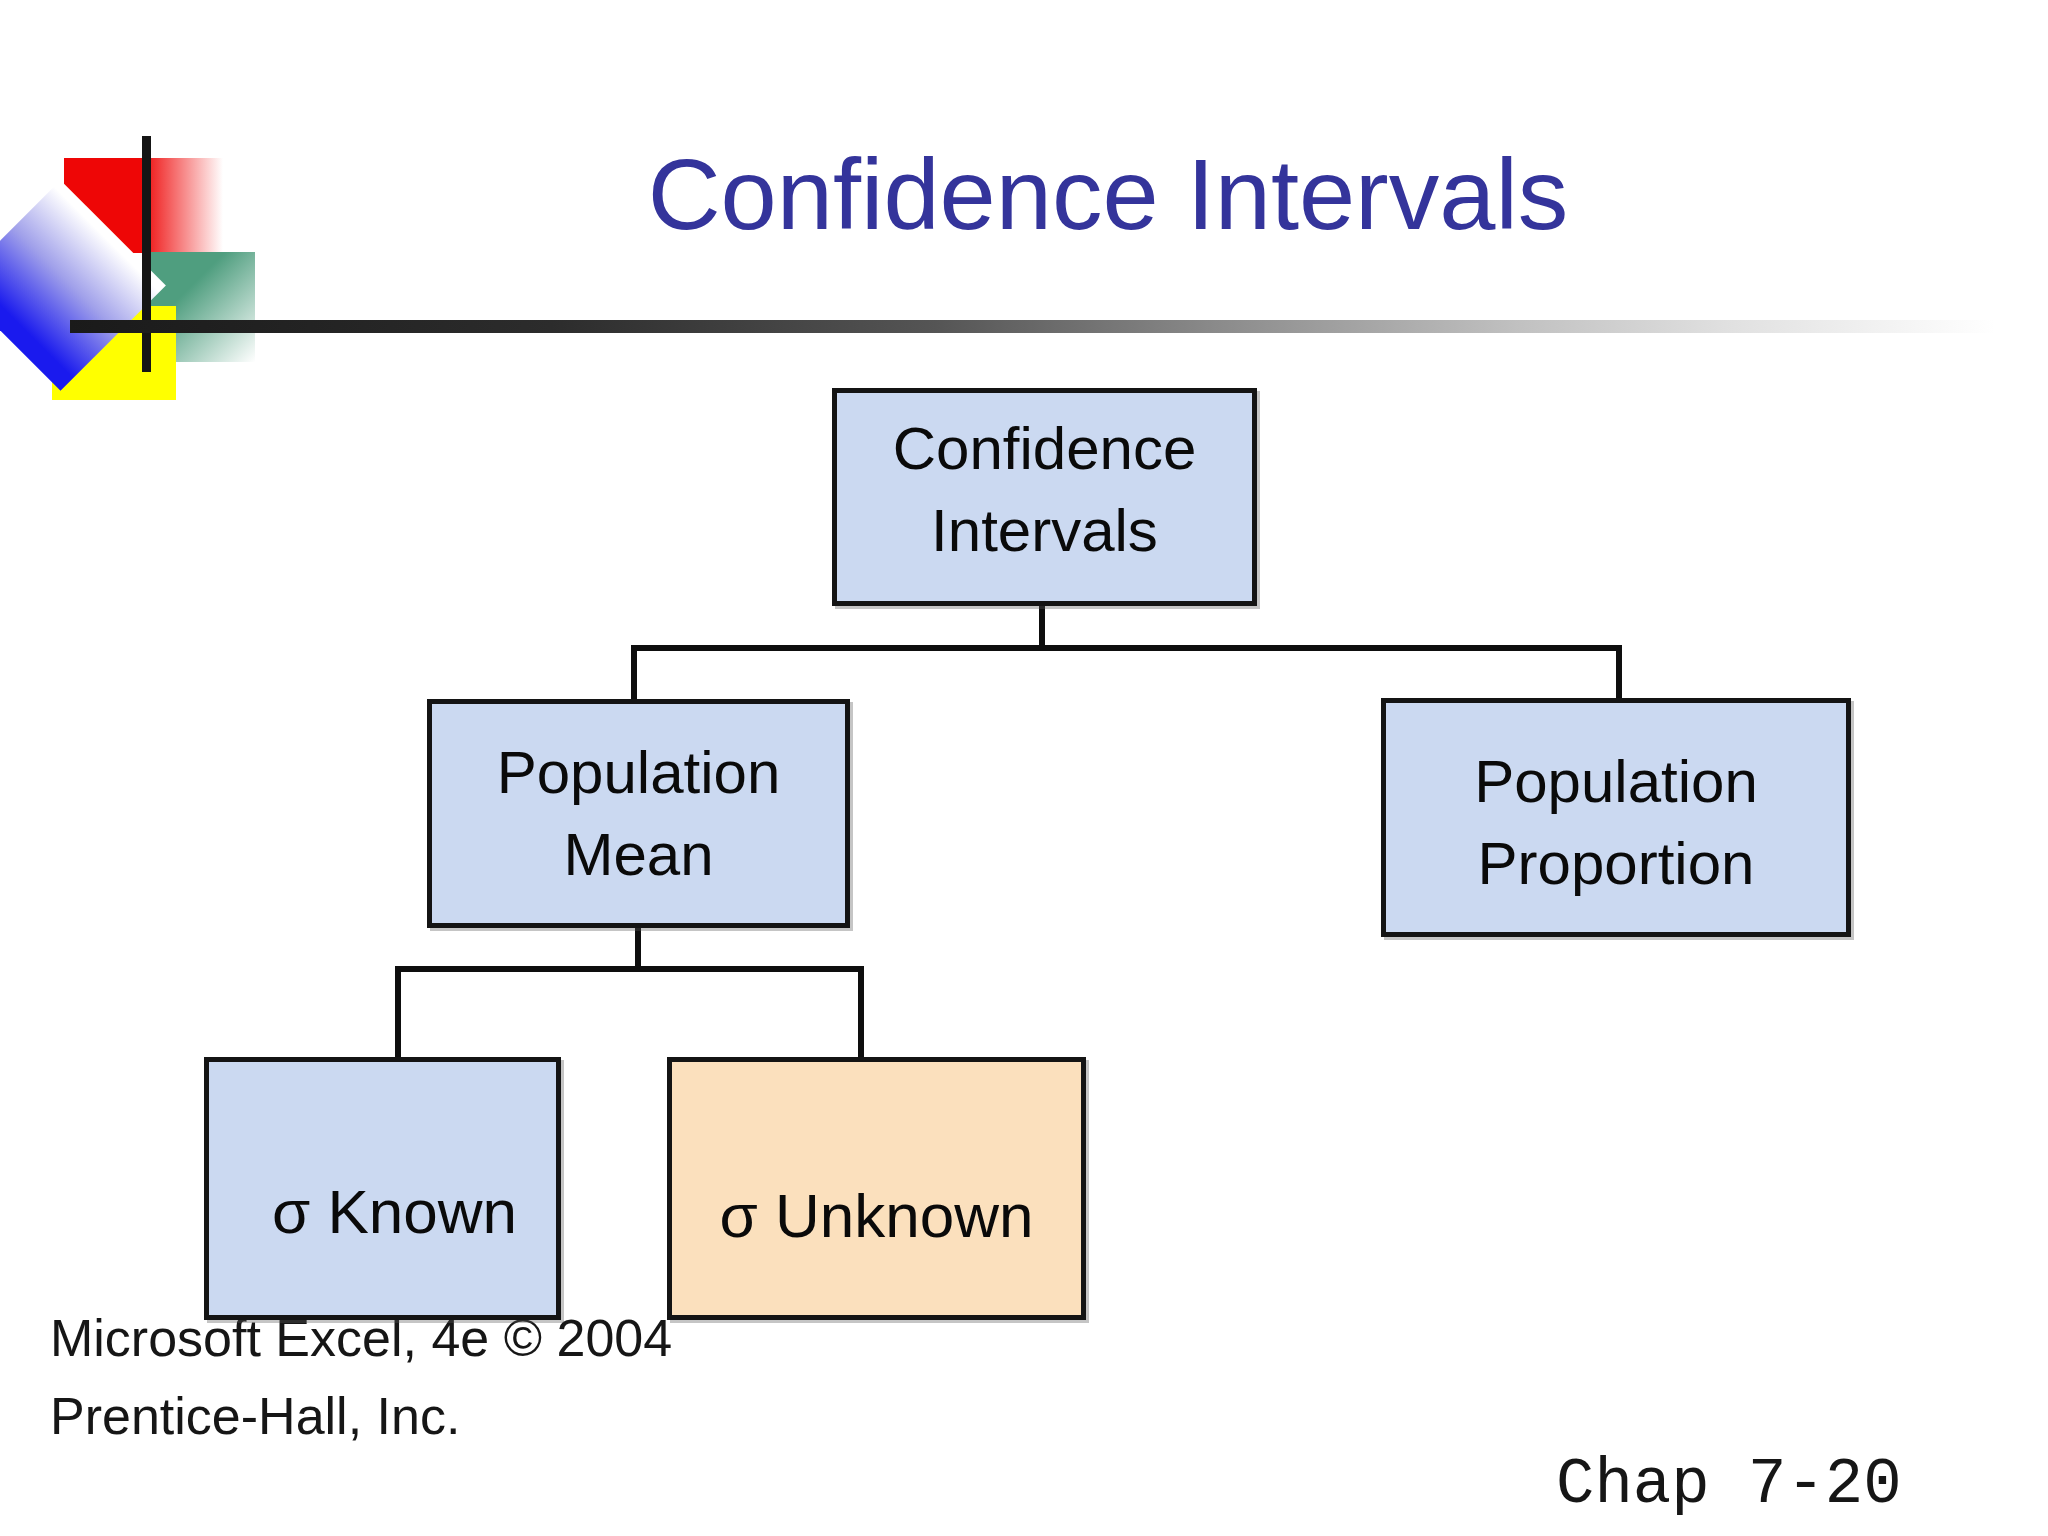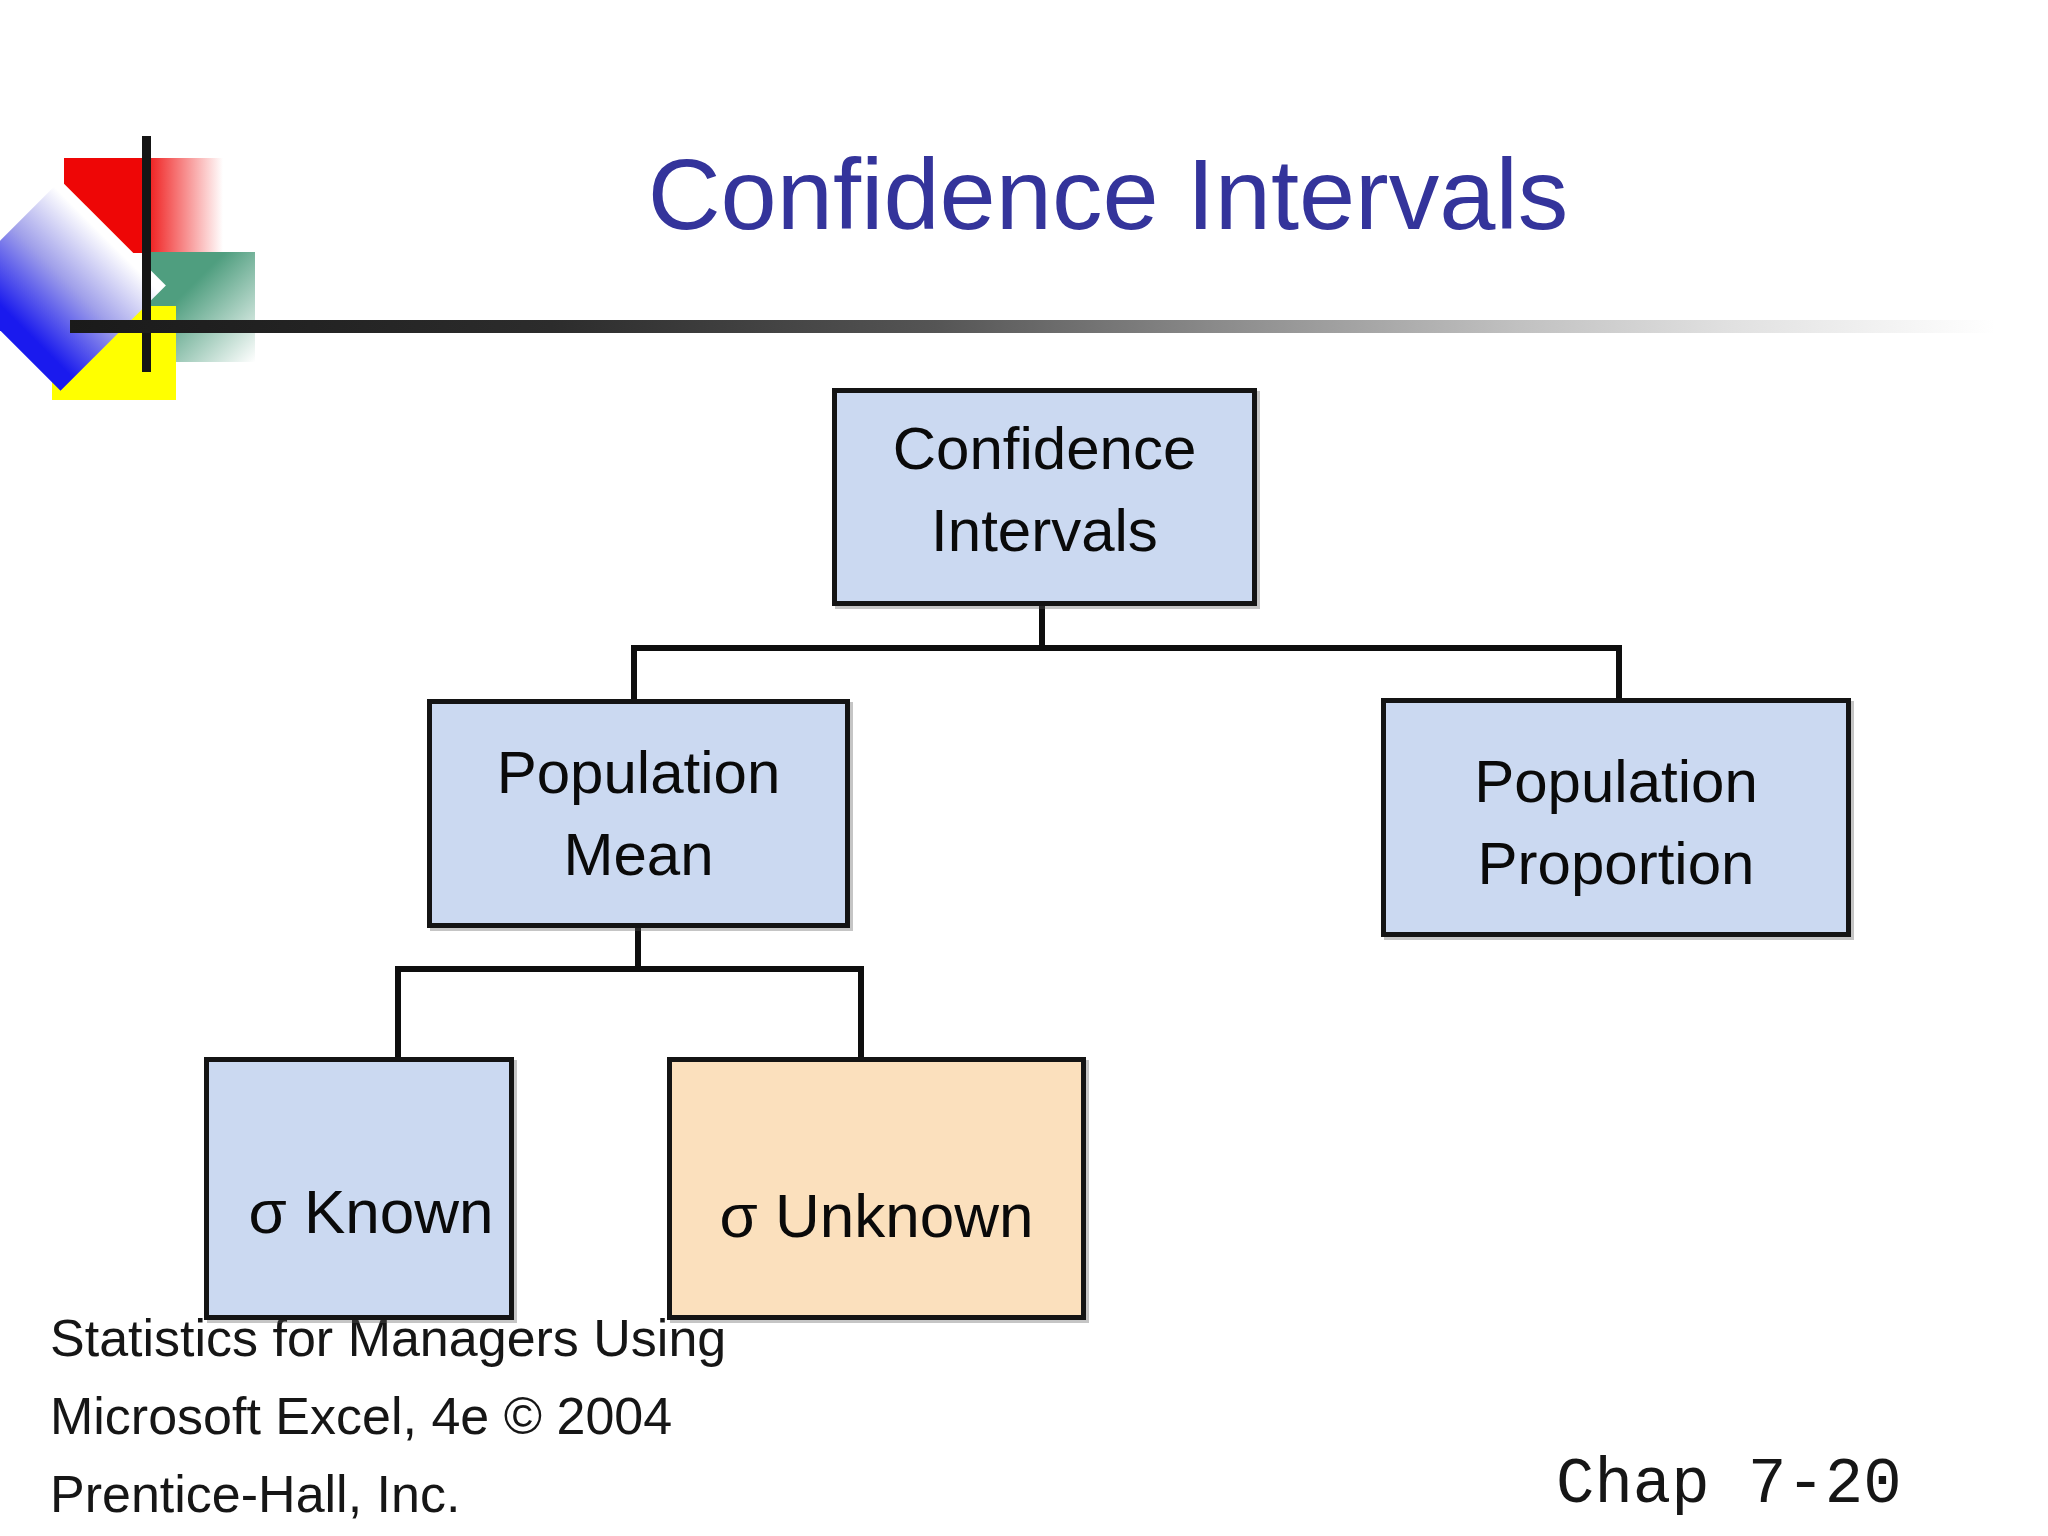--- a/index.html
+++ b/index.html
@@ -74,21 +74,21 @@
     white-space: pre-line;
     display: flex;
     align-items: center;
     justify-content: center;
     z-index: 3;
     box-shadow: 3px 3px 0 rgba(90,90,90,0.35);
   }
   #node-root        { left: 832px;  top: 388px;  width: 425px; height: 218px; padding-bottom: 14px; }
   #node-mean        { left: 427px;  top: 699px;  width: 423px; height: 229px; }
   #node-proportion  { left: 1381px; top: 698px;  width: 470px; height: 239px; padding-top: 10px; }
-  #node-known       { left: 204px;  top: 1057px; width: 310px; height: 263px; padding-top: 46px; font-size: 62px; padding-left: 24px; }
+  #node-known       { left: 204px;  top: 1057px; width: 357px; height: 263px; padding-top: 46px; font-size: 62px; padding-left: 24px; }
   #node-unknown     { left: 667px;  top: 1057px; width: 419px; height: 263px; padding-top: 55px; font-size: 62px; background: #FBE0BD; }
 
   #conn-v1 { left: 1039px; top: 604px; width: 6px;   height: 46px; }
   #conn-h1 { left: 631px;  top: 645px; width: 991px; height: 6px;  }
   #conn-v2 { left: 631px;  top: 645px; width: 6px;   height: 58px; }
   #conn-v3 { left: 1616px; top: 645px; width: 6px;   height: 57px; }
   #conn-v4 { left: 635px;  top: 926px; width: 6px;   height: 46px; }
   #conn-h2 { left: 395px;  top: 966px; width: 469px; height: 6px;  }
   #conn-v5 { left: 395px;  top: 966px; width: 6px;   height: 95px; }
   #conn-v6 { left: 858px;  top: 966px; width: 6px;   height: 95px; }
@@ -120,21 +120,20 @@
   <div class="abs logo-red"></div>
   <div class="abs logo-green"></div>
   <div class="abs logo-yellow"></div>
   <div class="abs logo-diamond"></div>
   <div class="abs logo-vline"></div>
 </div>
 
 <div class="abs rule"></div>
 
 <div id="footer-left" class="abs">
-  <div>Statistics for Managers Using</div>
   <div>Microsoft Excel, 4e © 2004</div>
   <div>Prentice-Hall, Inc.</div>
 </div>
 <div id="footer-right" class="abs">Chap 7-20</div>
 
 <div id="conn-v1" class="abs conn"></div>
 <div id="conn-h1" class="abs conn"></div>
 <div id="conn-v2" class="abs conn"></div>
 <div id="conn-v3" class="abs conn"></div>
 <div id="conn-v4" class="abs conn"></div>

